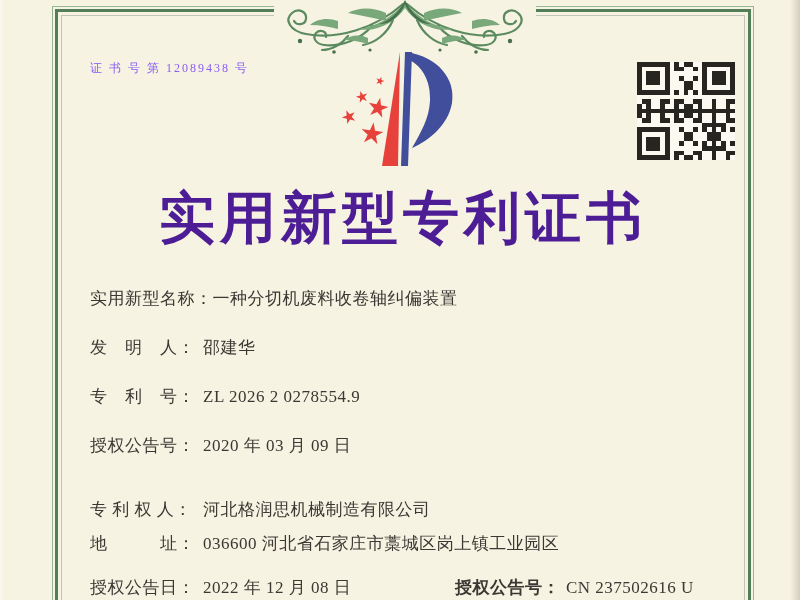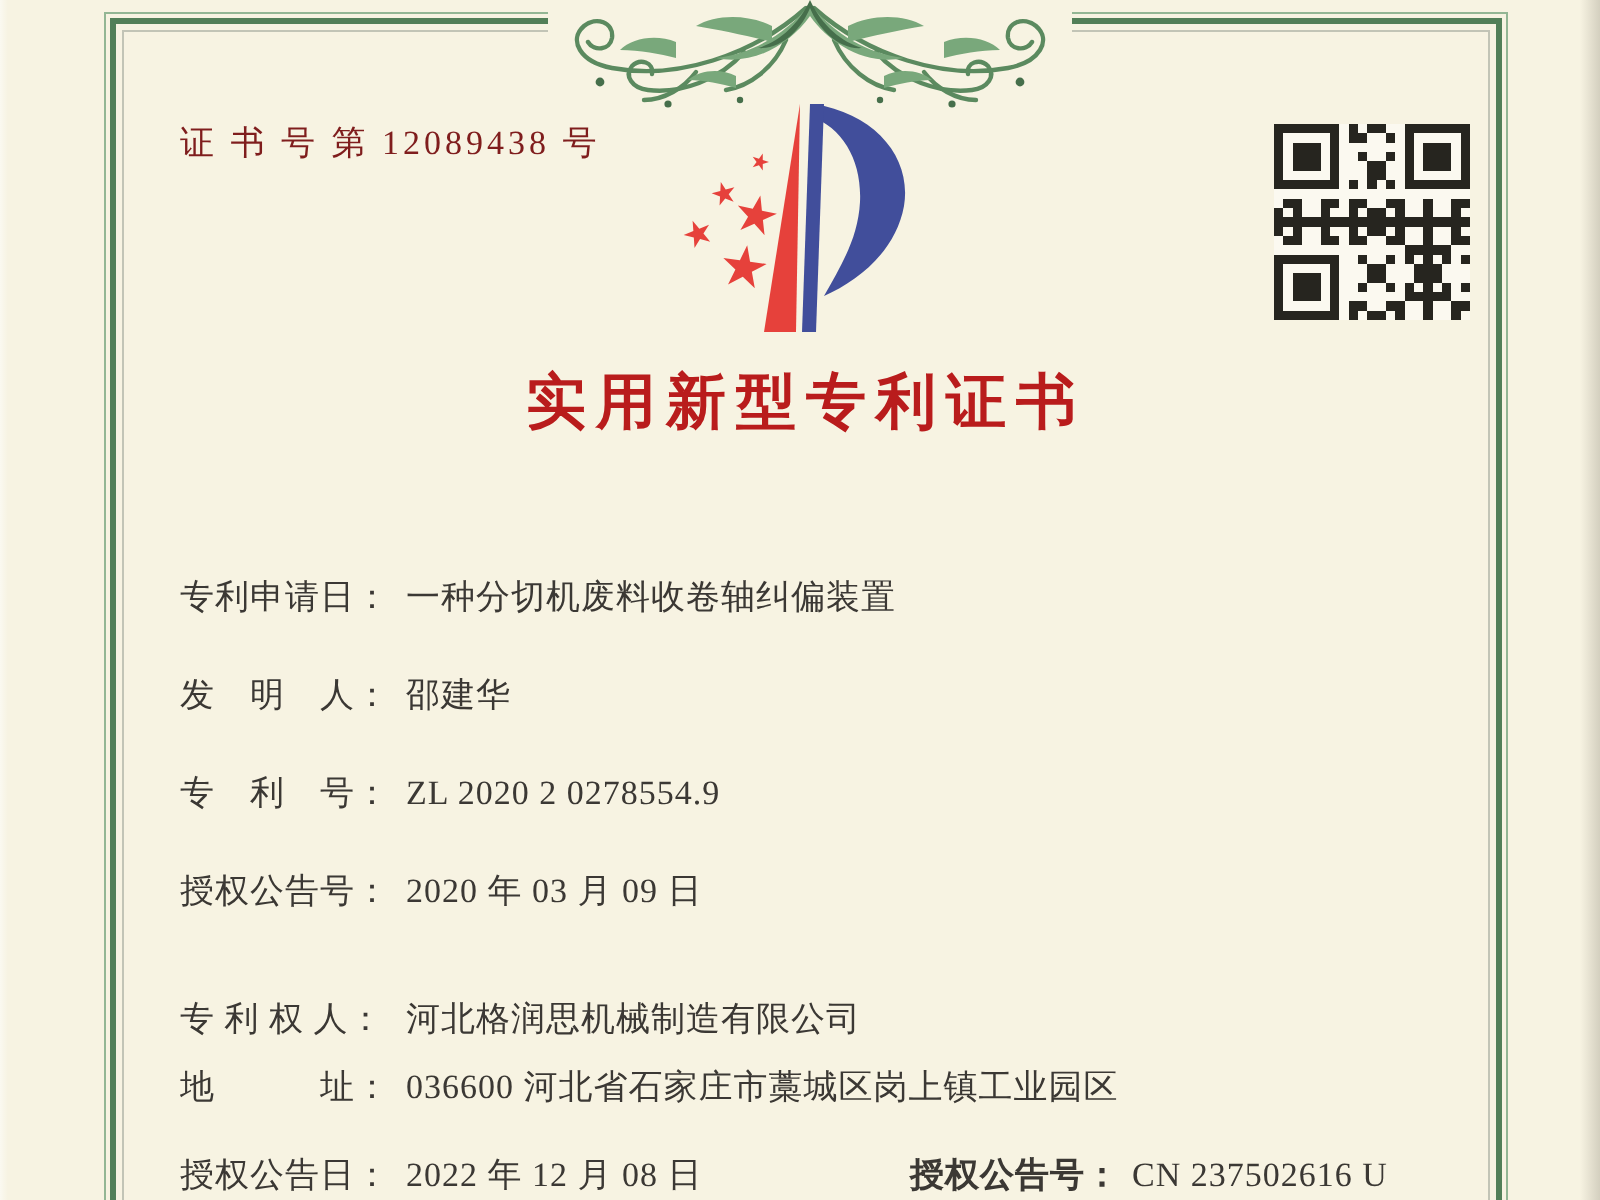--- a/index.html
+++ b/index.html
@@ -14,26 +14,26 @@
     background:linear-gradient(to right,rgba(0,0,0,0),rgba(120,115,100,.28));}
   .edge-left{position:absolute;top:0;left:0;width:4px;height:600px;
     background:linear-gradient(to right,rgba(255,255,255,.5),rgba(255,255,255,0));}
   
   .f1{position:absolute;left:52px;top:6px;right:46px;bottom:-30px;border:1px solid #93b694;}
   .f2{position:absolute;left:55px;top:9px;right:49px;bottom:-30px;border:3px solid #527f58;}
   .f3{position:absolute;left:61px;top:15px;right:55px;bottom:-30px;border:1px solid #c2c4b6;}
   
   .ornament{position:absolute;left:274px;top:0;width:262px;height:56px;background:#f7f3e2;}
   .ornament svg{display:block;}
-  .certno{position:absolute;left:90px;top:60px;font-size:17px;letter-spacing:2px;color:#7f1d1d;}
+  .certno{position:absolute;left:90px;top:60px;font-size:12px;letter-spacing:2px;color:#8b5cf6;}
   .logo{position:absolute;left:332px;top:45px;width:140px;height:128px;}
   .qr{position:absolute;left:637px;top:62px;width:98px;height:98px;background:#fbf9f0;}
   .title{
     position:absolute;left:56px;right:50px;top:181px;text-align:center;
-    font-size:30px;font-weight:bold;letter-spacing:5px;color:#b91c1c;
+    font-size:56px;font-weight:bold;letter-spacing:5px;color:#4c1d95;
   }
   .row{position:absolute;left:90px;font-size:17px;white-space:nowrap;color:#3b3834;}
   .lab{display:inline-block;min-width:113px;letter-spacing:.5px;}
   .val{letter-spacing:.5px;}
   .grant-group{position:absolute;left:365px;top:0;white-space:nowrap;}
   .grant-group .lab{min-width:0;margin-right:6px;font-weight:bold;}
 </style>
 </head>
 <body>
 
@@ -311,27 +311,27 @@
     <rect x="10" y="20" width="1" height="1" fill="#26251f"></rect>
     <rect x="11" y="20" width="1" height="1" fill="#26251f"></rect>
     <rect x="13" y="20" width="1" height="1" fill="#26251f"></rect>
     <rect x="16" y="20" width="1" height="1" fill="#26251f"></rect>
     <rect x="19" y="20" width="1" height="1" fill="#26251f"></rect>
   </svg>
 
 <div class="title">实用新型专利证书</div>
 
 <div class="row" style="top:287px">
-  <span class="lab">专利申请日：</span><span class="val">一种分切机废料收卷轴纠偏装置</span>
+  <span class="lab">实用新型名称：</span><span class="val">一种分切机废料收卷轴纠偏装置</span>
 </div>
 <div class="row" style="top:336px">
   <span class="lab">发　明　人：</span><span class="val">邵建华</span>
 </div>
 <div class="row" style="top:385px">
-  <span class="lab">专　利　号：</span><span class="val">ZL 2020 2 0278554.9</span>
+  <span class="lab">专　利　号：</span><span class="val">ZL 2026 2 0278554.9</span>
 </div>
 <div class="row" style="top:434px">
   <span class="lab">授权公告号：</span><span class="val">2020 年 03 月 09 日</span>
 </div>
 <div class="row" style="top:498px">
   <span class="lab">专 利 权 人：</span><span class="val">河北格润思机械制造有限公司</span>
 </div>
 <div class="row" style="top:532px">
   <span class="lab">地　　　址：</span><span class="val">036600 河北省石家庄市藁城区岗上镇工业园区</span>
 </div>

